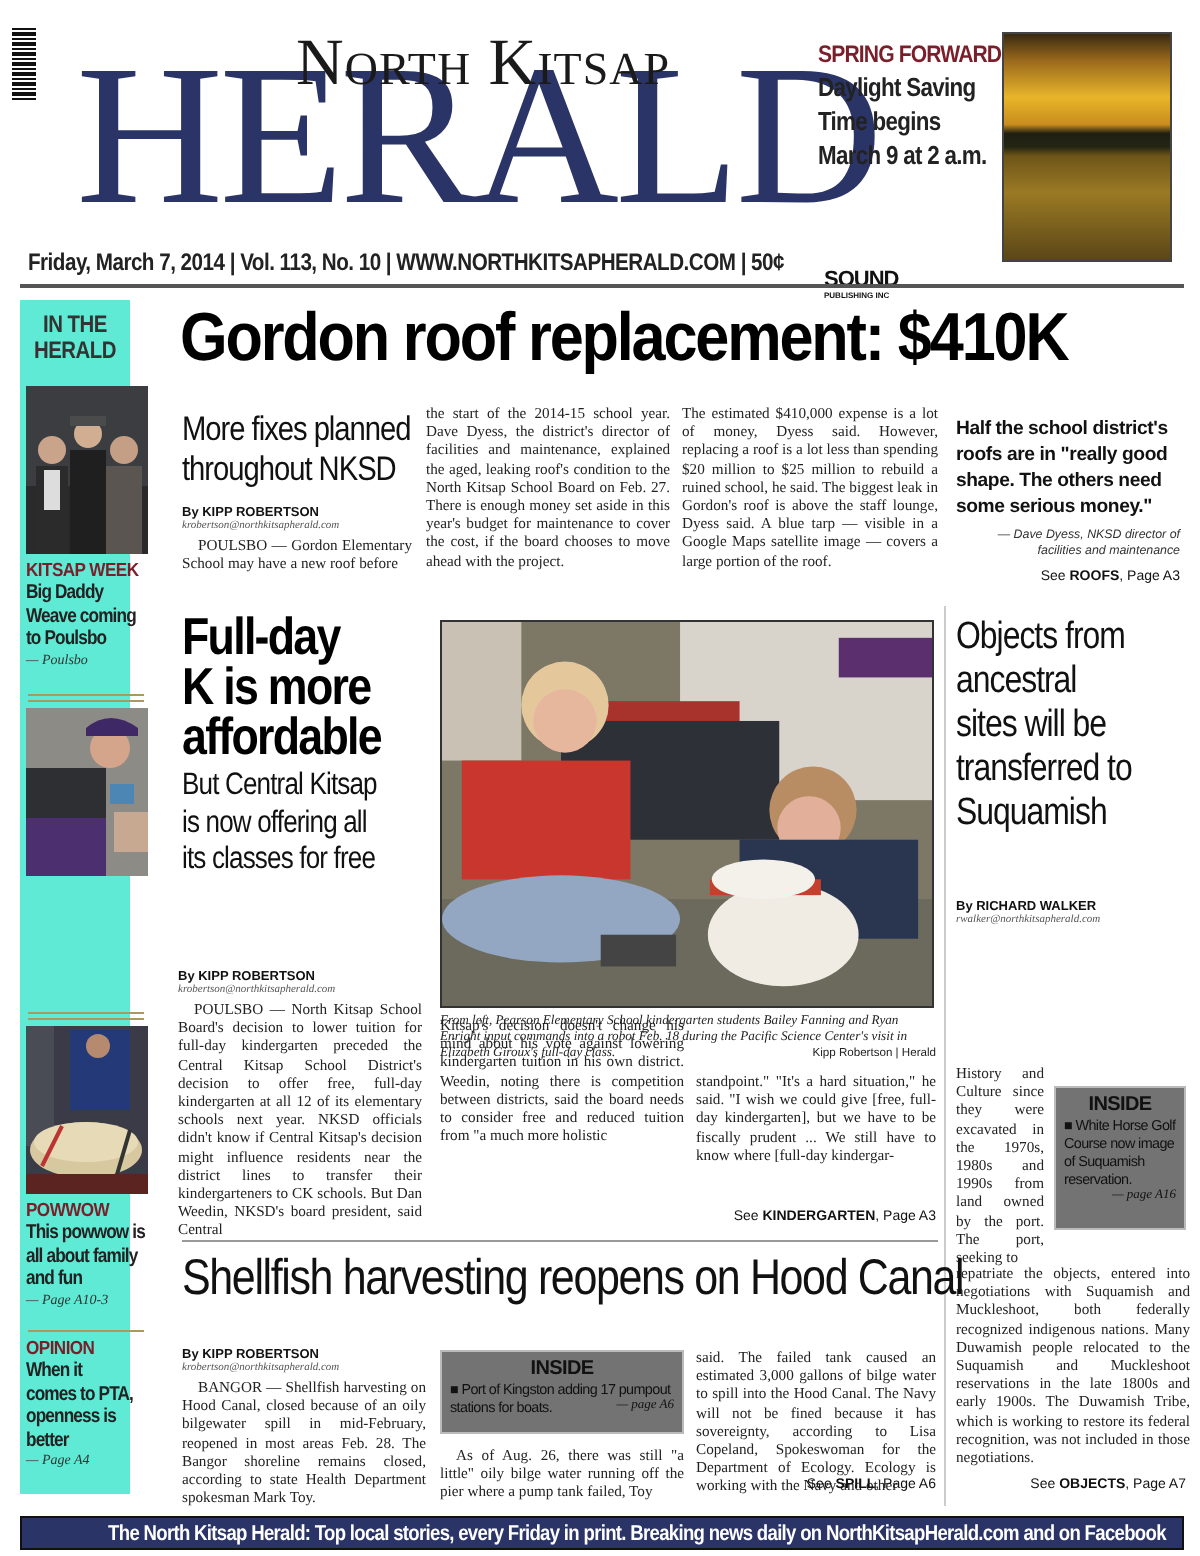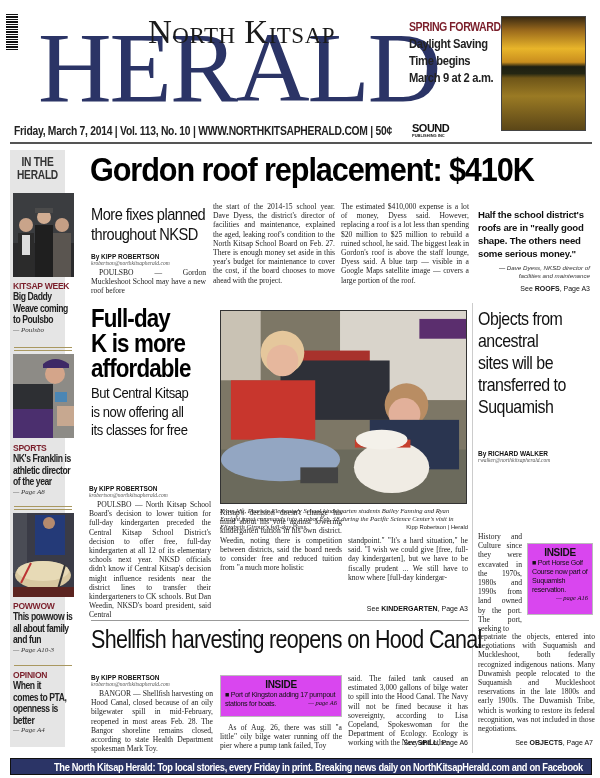--- a/index.html
+++ b/index.html
@@ -13,43 +13,43 @@
 .see b{font-weight:bold}
 .rule{position:absolute;height:1px;background:#777}
 
 #barcode{left:6px;top:14px;width:12px;height:36px;background:repeating-linear-gradient(180deg,#111 0 1px,#fff 1px 2px,#111 2px 4px,#fff 4px 5px)}
 #nk{left:148px;top:14px;font-family:"Liberation Serif",serif;font-size:33px;color:#1a1a1a;letter-spacing:0.5px;font-variant:small-caps}
 #herald{left:38px;top:18px;font-family:"Liberation Serif",serif;font-size:100px;line-height:100px;color:#2b3466;letter-spacing:-2px;transform:scaleX(1.02);transform-origin:left}
 #dateline{left:14px;top:124px;font-family:"Liberation Sans",sans-serif;font-weight:bold;font-size:12px;color:#222;letter-spacing:-0.3px;transform:scaleX(0.86);transform-origin:left}
 #spring-head{left:409px;top:20px;font-family:"Liberation Sans",sans-serif;font-weight:bold;font-size:12px;color:#7a1e2a;letter-spacing:-0.5px;transform:scaleX(0.88);transform-origin:left;white-space:nowrap}
 #spring-body{left:409px;top:35px;font-family:"Liberation Sans",sans-serif;font-weight:bold;font-size:13px;line-height:17px;color:#222;letter-spacing:-0.4px;transform:scaleX(0.86);transform-origin:left;white-space:nowrap}
 #sunset{left:501px;top:16px;width:85px;height:115px;background:linear-gradient(180deg,#3a2a12 0%,#9b6a1c 12%,#e8b52a 28%,#c98d1e 40%,#1f1f12 44%,#242613 50%,#6e5518 54%,#9a7a24 70%,#5b4617 100%);border:1px solid #444}
-#sound{left:412px;top:124px;font-family:"Liberation Sans",sans-serif;font-weight:bold;font-size:11px;line-height:9px;color:#111;letter-spacing:-0.5px}
+#sound{left:412px;top:136px;font-family:"Liberation Sans",sans-serif;font-weight:bold;font-size:11px;line-height:9px;color:#111;letter-spacing:-0.5px}
 #sound small{display:block;font-size:4px;letter-spacing:0;line-height:5px}
 
-#sidebar{left:10px;top:150px;width:55px;height:597px;background:#e5e5e5}
+#sidebar{left:10px;top:150px;width:55px;height:597px;background:#5eead4}
 .sb-title{font-family:"Liberation Sans",sans-serif;font-weight:bold;font-size:12px;line-height:13px;text-align:center;color:#333;letter-spacing:-0.3px;padding-top:6px;transform:scaleX(0.85)}
 .sb-photo{position:absolute;left:3px;width:61px}
 .sb-kicker{font-family:"Liberation Sans",sans-serif;font-weight:bold;font-size:9.5px;color:#7a1e2a;letter-spacing:-0.3px;transform:scaleX(0.9);transform-origin:left;white-space:nowrap}
 .sb-text{font-family:"Liberation Sans",sans-serif;font-weight:bold;font-size:10px;line-height:11.5px;color:#222;letter-spacing:-0.5px;transform:scaleX(0.86);transform-origin:left;white-space:nowrap}
 .sb-page{font-family:"Liberation Serif",serif;font-style:italic;font-size:7px;color:#333}
 .sb-item{position:absolute;left:3px;width:62px}
 .sb-rule{position:absolute;left:4px;width:58px;height:1px;background:#a99860}
 
 #gordon-h{left:90px;top:150px;font-family:"Liberation Sans",sans-serif;font-weight:bold;font-size:34px;color:#000;letter-spacing:-1.2px;white-space:nowrap;transform:scaleX(0.9);transform-origin:left}
 #gordon-sub{left:91px;top:205px;font-family:"Liberation Sans",sans-serif;font-size:17px;line-height:20px;color:#111;letter-spacing:-0.6px;transform:scaleX(0.86);transform-origin:left;white-space:nowrap}
 #quote{left:478px;top:208px;width:118px;font-family:"Liberation Sans",sans-serif;font-weight:bold;font-size:9.6px;line-height:13px;color:#111;letter-spacing:-0.2px}
 #quote-attr{left:478px;top:264px;width:112px;font-family:"Liberation Sans",sans-serif;font-style:italic;font-size:6.2px;line-height:7.5px;text-align:right;color:#333}
 #fullday-h{left:91px;top:306px;font-family:"Liberation Sans",sans-serif;font-weight:bold;font-size:26px;line-height:25px;color:#000;letter-spacing:-1px;transform:scaleX(0.86);transform-origin:left;white-space:nowrap}
 #fullday-sub{left:91px;top:384px;font-family:"Liberation Sans",sans-serif;font-size:15.5px;line-height:18.5px;color:#111;letter-spacing:-0.5px;transform:scaleX(0.84);transform-origin:left;white-space:nowrap}
 #objects-h{left:478px;top:308px;font-family:"Liberation Sans",sans-serif;font-size:19px;line-height:22px;color:#111;letter-spacing:-0.6px;transform:scaleX(0.84);transform-origin:left;white-space:nowrap}
 #photo{left:220px;top:310px;width:247px;height:194px;border:1px solid #333;overflow:hidden;background:#8c8470}
 #caption{left:220px;top:507px;width:248px;font-family:"Liberation Serif",serif;font-style:italic;font-size:6.6px;line-height:8px;color:#222}
 #shellfish-h{left:91px;top:625px;font-family:"Liberation Sans",sans-serif;font-size:25px;color:#111;letter-spacing:-0.8px;white-space:nowrap;transform:scaleX(0.86);transform-origin:left}
-.inside-box{position:absolute;background:#d946ef;border:1px solid #bbb;padding:3px 4px;font-family:"Liberation Sans",sans-serif}
+.inside-box{position:absolute;background:#737373;border:1px solid #bbb;padding:3px 4px;font-family:"Liberation Sans",sans-serif}
 .inside-box .ih{font-weight:bold;font-size:10px;text-align:center;letter-spacing:-0.3px}
 .inside-box .it{font-size:7.2px;line-height:9px;letter-spacing:-0.3px}
 .inside-box .ip{font-style:italic;font-size:6.5px;text-align:right;font-family:"Liberation Serif",serif}
 #footer{left:10px;top:758px;width:582px;height:17px;background:#2b3466;color:#fff;font-family:"Liberation Sans",sans-serif;font-weight:bold;font-size:10.8px;line-height:17px;text-align:center;letter-spacing:-0.4px;white-space:nowrap;border:1px solid #111}
 #footer span{display:inline-block;transform:scaleX(0.86)}
 </style>
 </head>
 <body>
 
 <div id="barcode" class="abs"></div>
@@ -96,27 +96,20 @@
 
   <svg class="sb-photo" style="top:204px;height:84px" viewBox="0 0 61 84">
     <rect width="61" height="84" fill="#8d8b86"></rect>
     <rect x="0" y="30" width="40" height="54" fill="#2d2f33"></rect>
     <rect x="0" y="55" width="40" height="29" fill="#4b2f6e"></rect>
     <circle cx="42" cy="20" r="10" fill="#d4a58a"></circle>
     <path d="M30 10 Q42 0 56 10 L56 14 L30 14Z" fill="#3e2966"></path>
     <rect x="42" y="38" width="12" height="10" fill="#4b86b4"></rect>
     <rect x="44" y="52" width="17" height="20" fill="#c7a890"></rect>
   </svg>
-  <div class="sb-item" style="top:292px">
-    <div class="sb-kicker">SPORTS</div>
-    <div class="sb-text">NK's Franklin is</div>
-    <div class="sb-text">athletic director</div>
-    <div class="sb-text">of the year</div>
-    <div class="sb-page">— Page A8</div>
-  </div>
   <div class="sb-rule" style="top:356px"></div>
   <div class="sb-rule" style="top:359px"></div>
 
   <svg class="sb-photo" style="top:363px;height:84px" viewBox="0 0 61 84">
     <rect width="61" height="84" fill="#3a3b46"></rect>
     <rect x="0" y="0" width="14" height="60" fill="#4a4c55"></rect>
     <rect x="22" y="2" width="30" height="40" fill="#243a78"></rect>
     <circle cx="36" cy="10" r="6" fill="#b58a6e"></circle>
     <ellipse cx="30" cy="62" rx="28" ry="14" fill="#d8c8a0"></ellipse>
     <ellipse cx="30" cy="58" rx="26" ry="10" fill="#e7dab6"></ellipse>
@@ -143,21 +136,21 @@
 </div>
 
 <div id="gordon-h" class="abs">Gordon roof replacement: $410K</div>
 <div id="gordon-sub" class="abs">
   <div>More fixes planned</div>
   <div>throughout NKSD</div>
 </div>
 <div class="abs" style="left:91px;top:251px;width:115px">
   <div class="byline">By KIPP ROBERTSON</div>
   <div class="email">krobertson@northkitsapherald.com</div>
-  <div class="serif-body" style="text-indent:8px">POULSBO — Gordon Muckleshoot School may have a new roof before</div>
+  <div class="serif-body" style="text-indent:8px">POULSBO — Gordon Elementary School may have a new roof before</div>
 </div>
 <div class="abs serif-body" style="left:213px;top:202px;width:122px">the start of the 2014-15 school year. Dave Dyess, the district's director of facilities and maintenance, explained the aged, leaking roof's condition to the North Kitsap School Board on Feb. 27. There is enough money set aside in this year's budget for maintenance to cover the cost, if the board chooses to move ahead with the project.</div>
 <div class="abs serif-body" style="left:341px;top:202px;width:128px">The estimated $410,000 expense is a lot of money, Dyess said. However, replacing a roof is a lot less than spending $20 million to $25 million to rebuild a ruined school, he said. The biggest leak in Gordon's roof is above the staff lounge, Dyess said. A blue tarp — visible in a Google Maps satellite image — covers a large portion of the roof.</div>
 <div id="quote" class="abs">Half the school district's roofs are in "really good shape. The others need some serious money."</div>
 <div id="quote-attr" class="abs">— Dave Dyess, NKSD director of facilities and maintenance</div>
 <div class="abs see" style="left:478px;top:285px;width:112px"><span>See </span><b>ROOFS</b><span>, Page A3</span></div>
 
 <div id="fullday-h" class="abs">
   <div>Full-day</div>
   <div>K is more</div>
@@ -209,21 +202,21 @@
   <div>transferred to</div>
   <div>Suquamish</div>
 </div>
 <div class="abs" style="left:478px;top:448px;width:117px">
   <div class="byline">By RICHARD WALKER</div>
   <div class="email">rwalker@northkitsapherald.com</div>
 </div>
 <div class="abs serif-body" style="left:478px;top:532px;width:44px">History and Culture since they were excavated in the 1970s, 1980s and 1990s from land owned by the port. The port, seeking to</div>
 <div class="inside-box" style="left:527px;top:543px;width:66px;height:72px">
   <div class="ih">INSIDE</div>
-  <div class="it">■ Port Horse Golf Course now part of Suquamish reservation.</div>
+  <div class="it">■ White Horse Golf Course now image of Suquamish reservation.</div>
   <div class="ip">— page A16</div>
 </div>
 <div class="abs serif-body" style="left:478px;top:632px;width:117px">repatriate the objects, entered into negotiations with Suquamish and Muckleshoot, both federally recognized indigenous nations. Many Duwamish people relocated to the Suquamish and Muckleshoot reservations in the late 1800s and early 1900s. The Duwamish Tribe, which is working to restore its federal recognition, was not included in those negotiations.</div>
 <div class="abs see" style="left:478px;top:739px;width:115px"><span>See </span><b>OBJECTS</b><span>, Page A7</span></div>
 
 <div class="rule" style="left:91px;top:620px;width:378px;background:#999"></div>
 <div id="shellfish-h" class="abs">Shellfish harvesting reopens on Hood Canal</div>
 <div class="abs" style="left:91px;top:672px;width:122px">
   <div class="byline">By KIPP ROBERTSON</div>
   <div class="email">krobertson@northkitsapherald.com</div>

